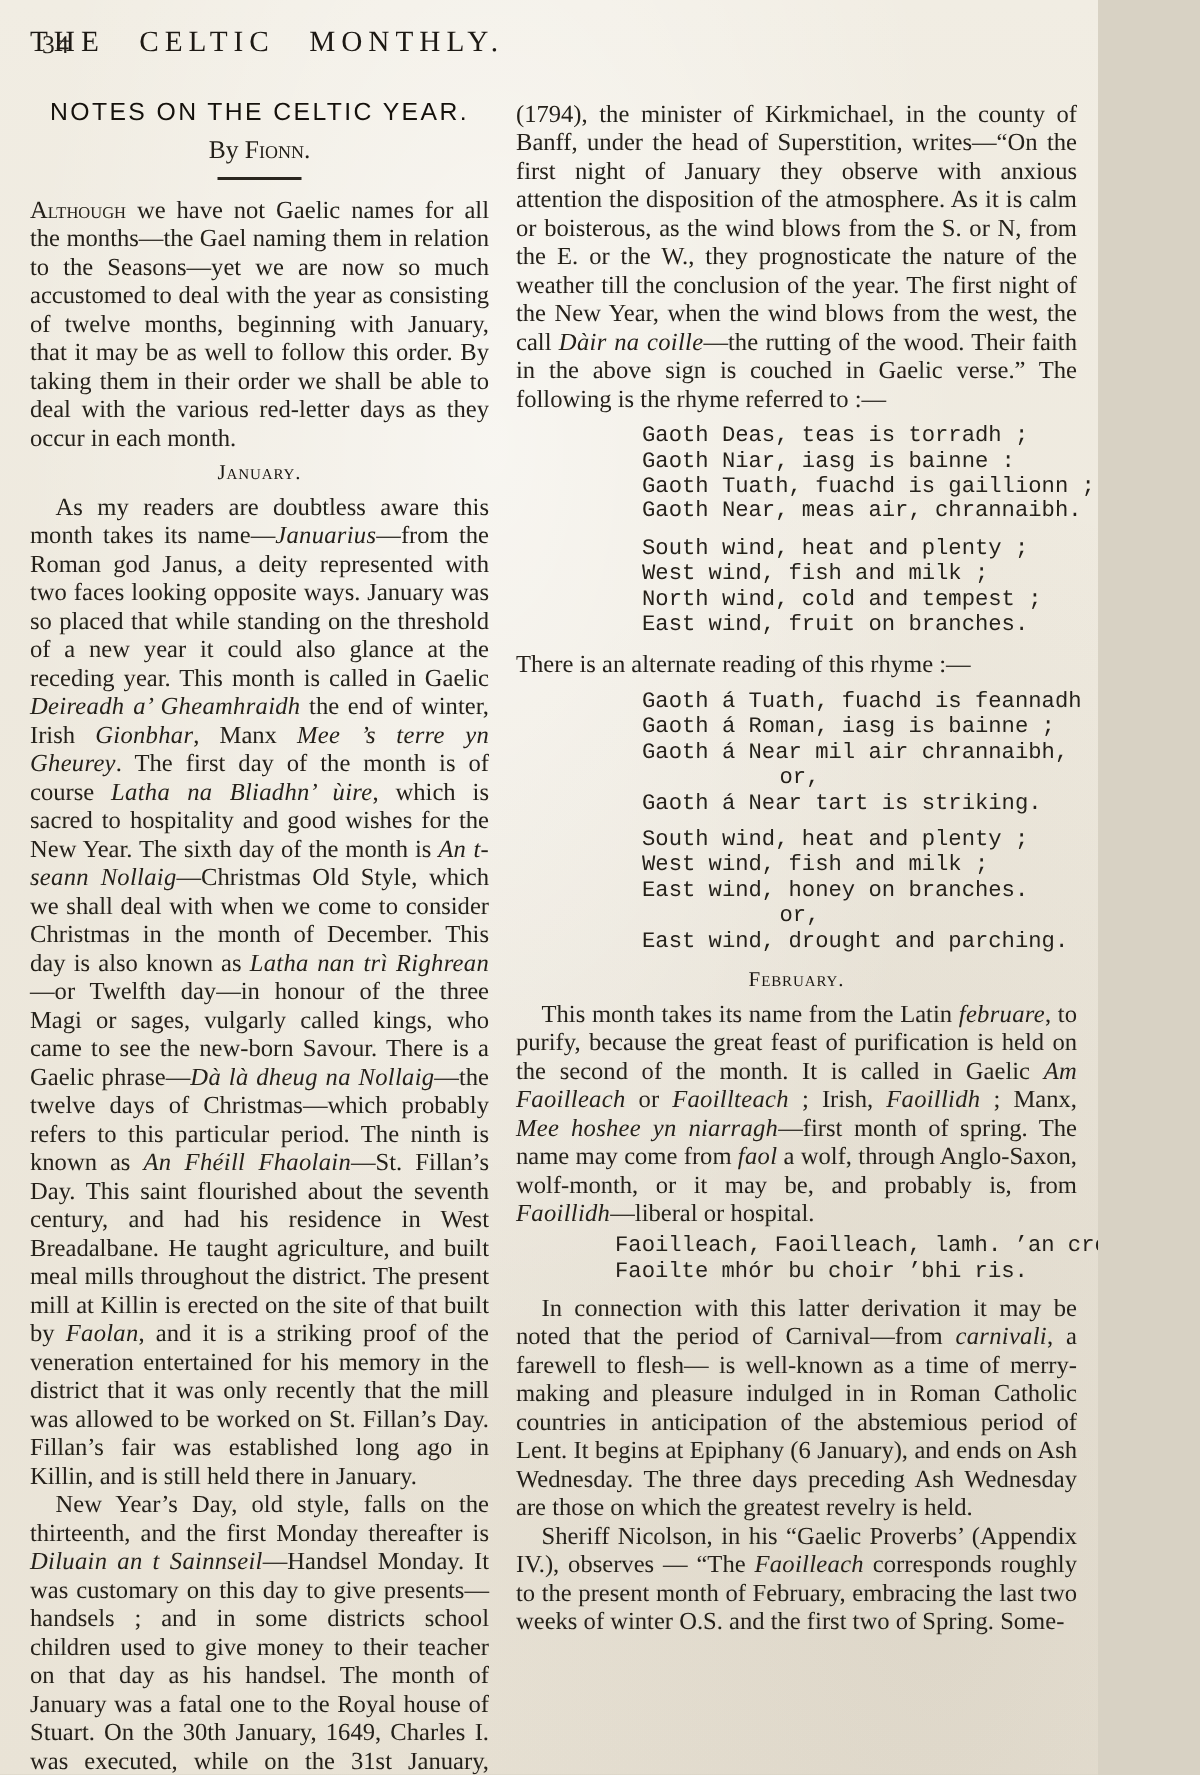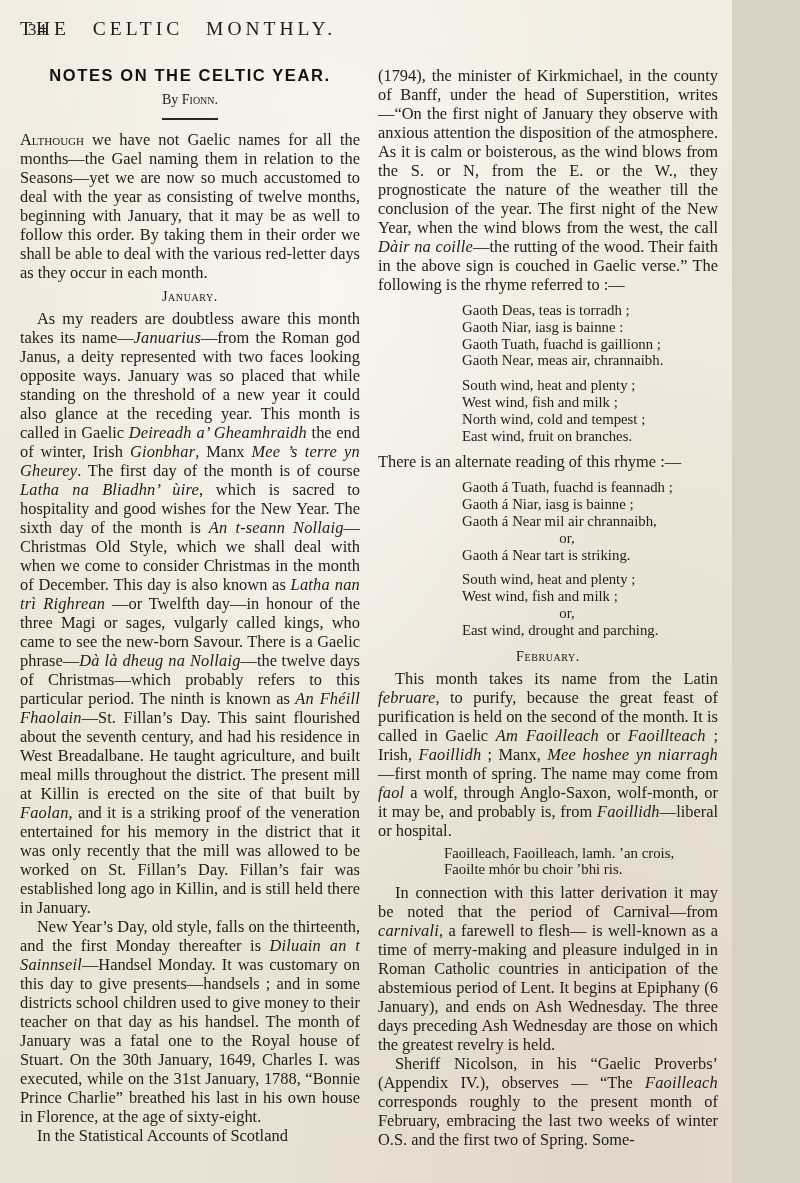--- a/index.html
+++ b/index.html
@@ -46,26 +46,26 @@
   .col{
     width:374px;
     text-align:justify;
     font-size:16.4px;
     line-height:19px;
     color:var(--ink);
   }
   .article-head{text-align:center;margin-bottom:10px;}
   .article-title{
     font-family:"Liberation Sans","DejaVu Sans",sans-serif;
-    font-weight:700;
+    font-weight:400;
     font-size:16.5px;
     letter-spacing:1.6px;
     color:#15110c;
   }
-  .article-byline{font-size:14px;margin-top:5px;}
+  .article-byline{font-size:17px;margin-top:5px;}
   .head-rule{
     width:56px;height:2px;
     background:#2a261f;
     margin:9px auto 2px auto;
   }
   .sc{font-variant:small-caps;}
   p{margin:0;text-indent:17px;}
   p.flush{text-indent:0;}
   .section-heading{
     text-align:center;
@@ -75,21 +75,21 @@
     margin:5px 0 3px 0;
     color:#1b1712;
   }
   .verse{
     margin:8px 0 8px 84px;
     font-size:14.8px;
     line-height:16.8px;
     text-align:left;
   }
   .verse.tight{margin-left:66px;margin-top:5px;margin-bottom:5px;}
-  .verse-line{white-space:nowrap;}
+  .verse-line{white-space:nowrap;font-family:Liberation Mono, monospace;}
   .verse-line.center{width:210px;text-align:center;}
   i{letter-spacing:0.2px;}
 </style>
 </head>
 <body>
 
 <div class="page">
   <header class="page-header">
     <span class="page-number">34</span>
     <div class="journal-title">THE CELTIC MONTHLY.</div>
@@ -122,28 +122,29 @@
           </div>
           <div class="verse">
             <div class="verse-line">South wind, heat and plenty ;</div>
             <div class="verse-line">West wind, fish and milk ;</div>
             <div class="verse-line">North wind, cold and tempest ;</div>
             <div class="verse-line">East wind, fruit on branches.</div>
           </div>
           <p class="flush"><span>There is an alternate reading of this rhyme :—</span></p>
           <div class="verse">
             <div class="verse-line">Gaoth á Tuath, fuachd is feannadh ;</div>
-            <div class="verse-line">Gaoth á Niar, iasg is bainne ;</div>
+            <div class="verse-line">Gaoth á Roman, iasg is bainne ;</div>
             <div class="verse-line">Gaoth á Near mil air chrannaibh,</div>
             <div class="verse-line center">or,</div>
             <div class="verse-line">Gaoth á Near tart is striking.</div>
           </div>
           <div class="verse">
             <div class="verse-line">South wind, heat and plenty ;</div>
             <div class="verse-line">West wind, fish and milk ;</div>
+            <div class="verse-line">East wind, honey on branches.</div>
             <div class="verse-line center">or,</div>
             <div class="verse-line">East wind, drought and parching.</div>
           </div>
           <div class="section-heading">February.</div>
           <p><span>This month takes its name from the Latin </span><i>februare</i><span>, to purify, because the great feast of purification is held on the second of the month. It is called in Gaelic </span><i>Am Faoilleach</i><span> or </span><i>Faoillteach</i><span> ; Irish, </span><i>Faoillidh</i><span> ; Manx, </span><i>Mee hoshee yn niarragh</i><span>—first month of spring. The name may come from </span><i>faol</i><span> a wolf, through Anglo-Saxon, wolf-month, or it may be, and probably is, from </span><i>Faoillidh</i><span>—liberal or hospital.</span></p>
           <div class="verse tight">
             <div class="verse-line">Faoilleach, Faoilleach, lamh. ’an crois,</div>
             <div class="verse-line">Faoilte mhór bu choir ’bhi ris.</div>
           </div>
           <p><span>In connection with this latter derivation it may be noted that the period of Carnival—from </span><i>carnivali</i><span>, a farewell to flesh— is well-known as a time of merry-making and pleasure indulged in in Roman Catholic countries in anticipation of the abstemious period of Lent. It begins at Epiphany (6 January), and ends on Ash Wednesday. The three days preceding Ash Wednesday are those on which the greatest revelry is held.</span></p>

